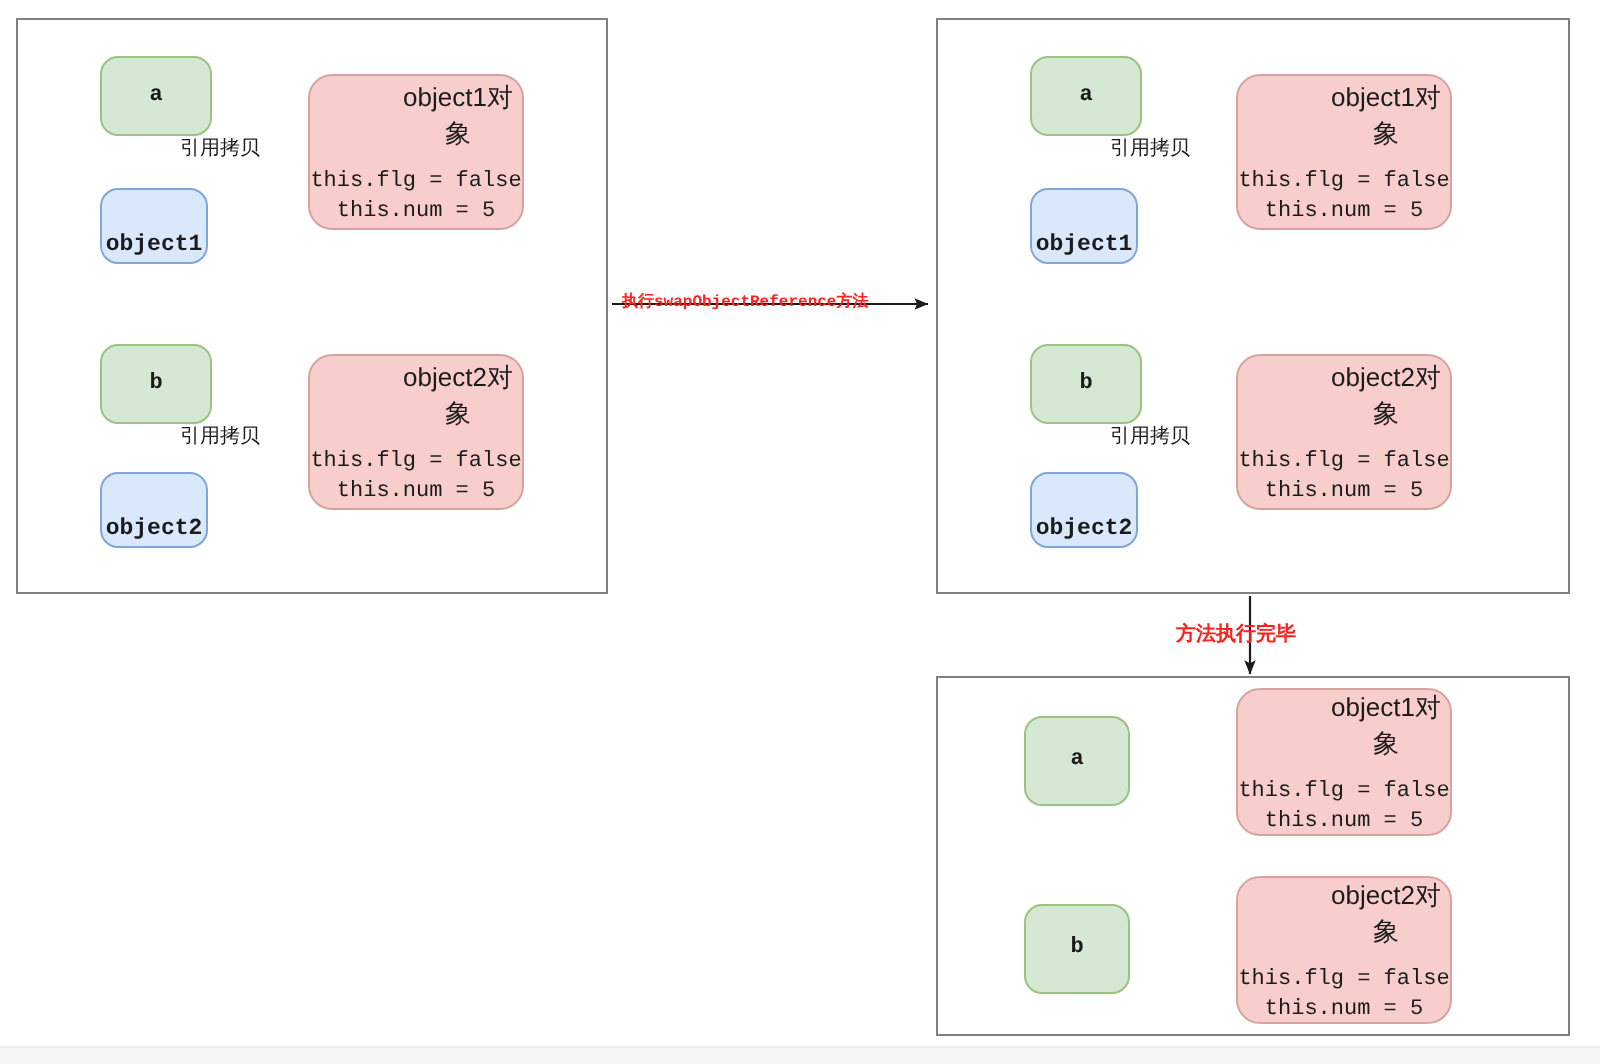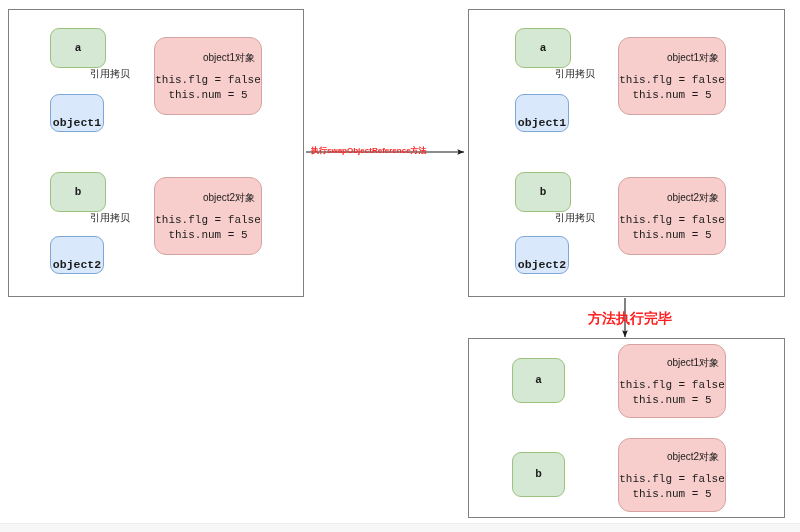--- a/index.html
+++ b/index.html
@@ -68,46 +68,46 @@
   }
   .node.red {
     background: #f8cecc;
     border: 1.2px solid #d6a3a1;
     border-radius: 12px;
     font-size: 11px;
     color: #1b1b1b;
     padding-top: 2px;
   }
   .node.red .obj-title {
-    font-size: 10px;
+    font-size: 13px;
     margin-bottom: 9px;
     margin-left: 42px;
   }
   .node.red .obj-line {
     font-size: 11px;
     font-family: Liberation Mono, monospace;
   }
   
   .edge-label {
     position: absolute;
     font-size: 10px;
     color: #1b1b1b;
     white-space: nowrap;
     letter-spacing: 0px;
   }
   .step-label {
     position: absolute;
-    font-size: 14px;
+    font-size: 10px;
     color: #ff2020;
     font-weight: bold;
     white-space: nowrap;
     font-family: "Liberation Sans", "DejaVu Sans", sans-serif;
   }
   .step-label.mono {
-    font-family: Liberation Sans, sans-serif;
+    font-family: Liberation Mono, monospace;
     font-size: 8px;
   }
   svg.overlay {
     position: absolute;
     left: 0; top: 0;
     width: 800px;
     height: 532px;
     pointer-events: none;
   }
 </style>

